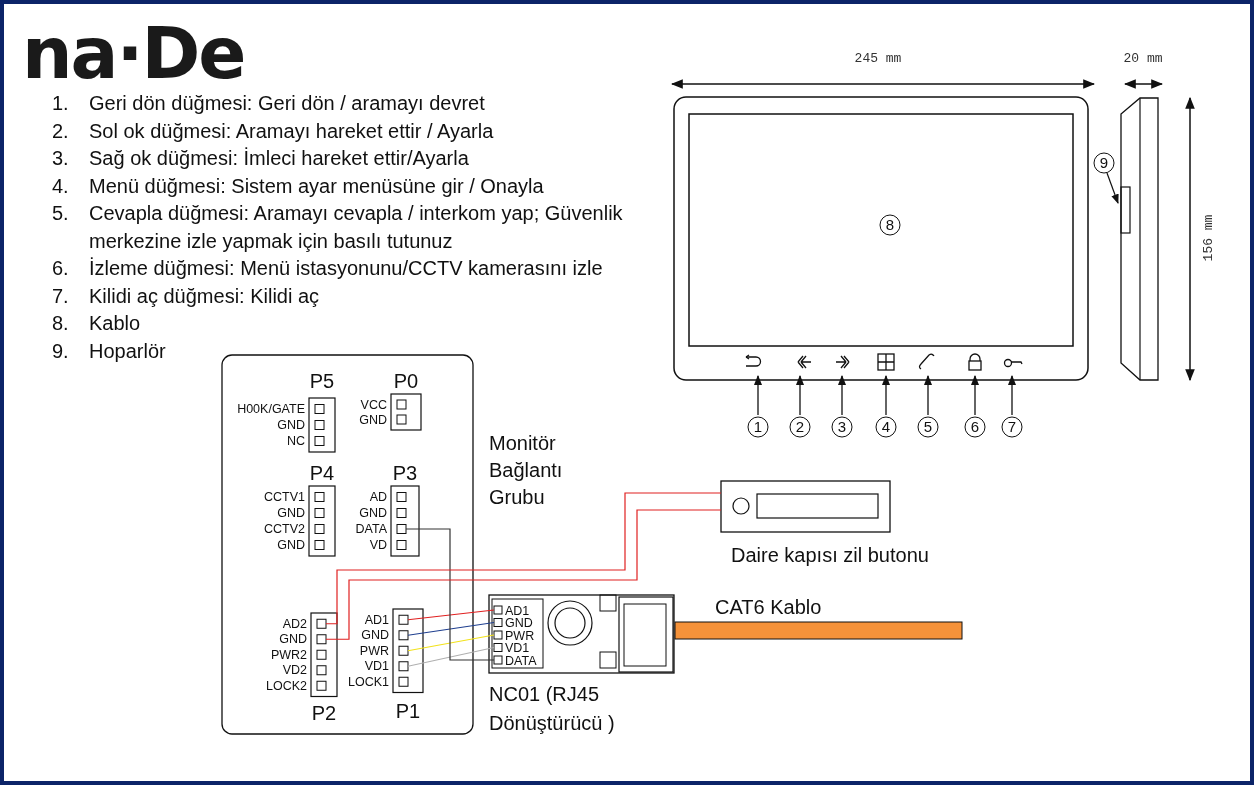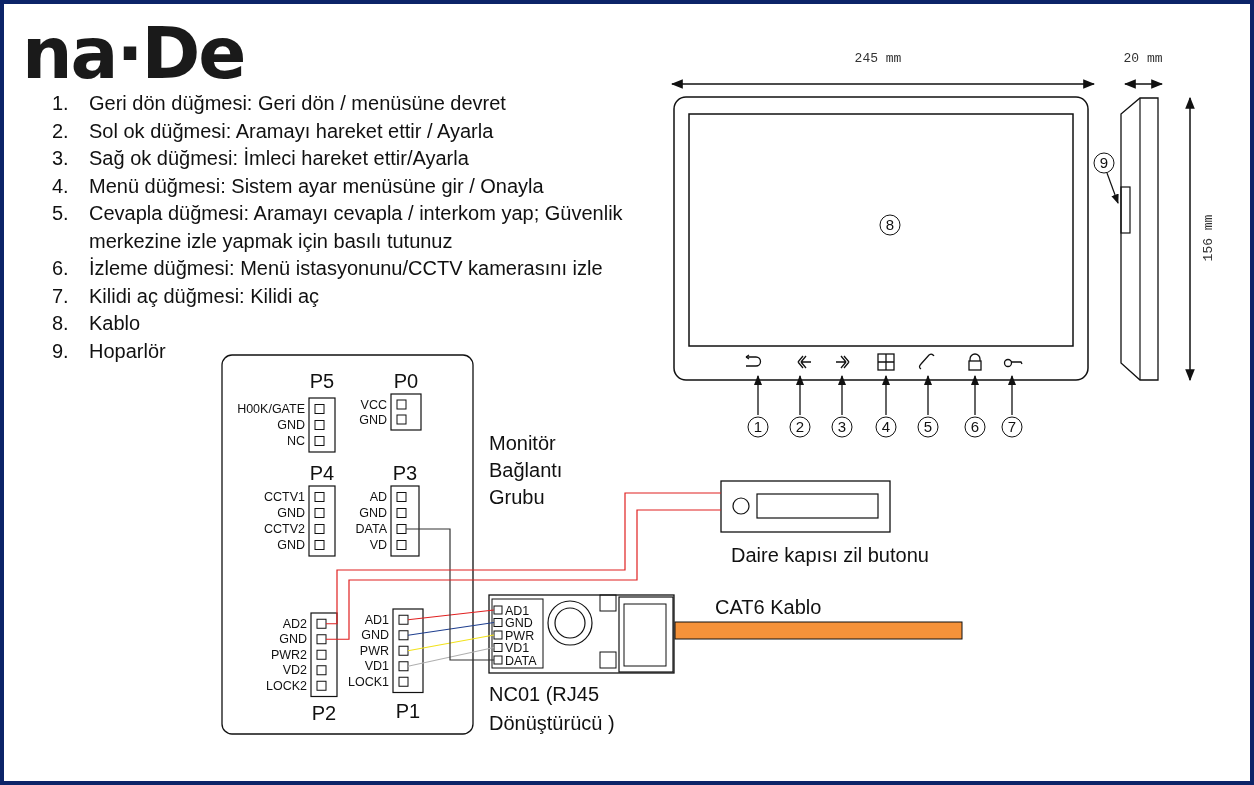--- a/index.html
+++ b/index.html
@@ -15,21 +15,21 @@
   .dim{font-family:"Liberation Mono",monospace;font-size:13px;fill:#333;}
   .circ{font-family:"Liberation Sans",sans-serif;font-size:15px;fill:#111;}
 </style>
 </head>
 <body>
 
 <div id="page">
   <div class="logo">na·De</div>
 
   <ol class="legend">
-    <li><span class="num">1.</span><span>Geri dön düğmesi: Geri dön / menüsüne devret</span></li>
+    <li><span class="num">1.</span><span>Geri dön düğmesi: Geri dön / aramayı devret</span></li>
     <li><span class="num">2.</span><span>Sol ok düğmesi: Aramayı hareket ettir / Ayarla</span></li>
     <li><span class="num">3.</span><span>Sağ ok düğmesi: İmleci hareket ettir/Ayarla</span></li>
     <li><span class="num">4.</span><span>Menü düğmesi: Sistem ayar menüsüne gir / Onayla</span></li>
     <li style="width:560px"><span class="num">5.</span><span>Cevapla düğmesi: Aramayı cevapla / interkom yap; Güvenlik merkezine izle yapmak için basılı tutunuz</span></li>
     <li><span class="num">6.</span><span>İzleme düğmesi: Menü istasyonunu/CCTV kamerasını izle</span></li>
     <li><span class="num">7.</span><span>Kilidi aç düğmesi: Kilidi aç</span></li>
     <li><span class="num">8.</span><span>Kablo</span></li>
     <li><span class="num">9.</span><span>Hoparlör</span></li>
   </ol>
 

